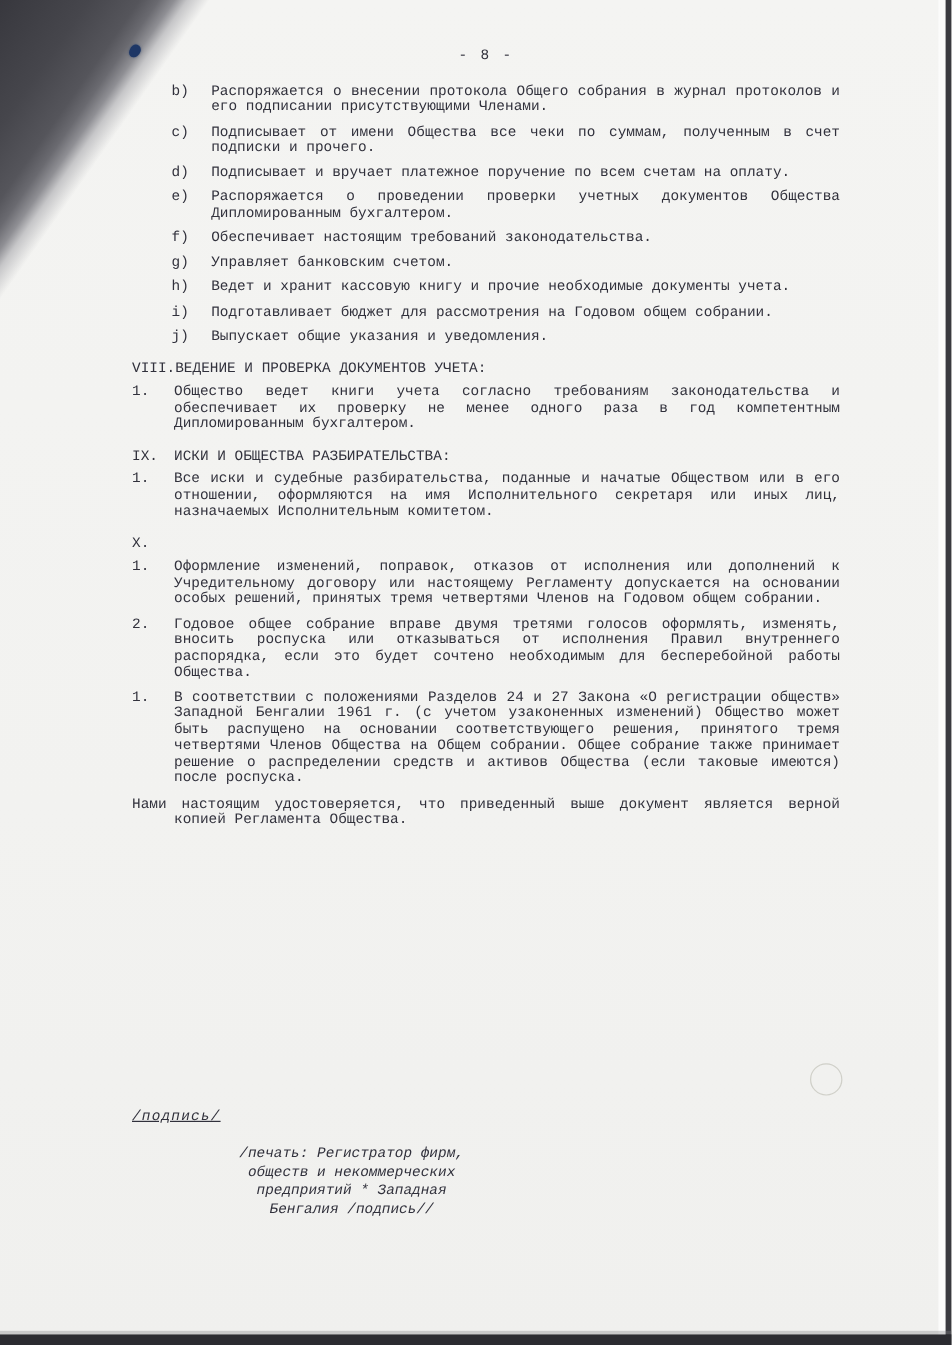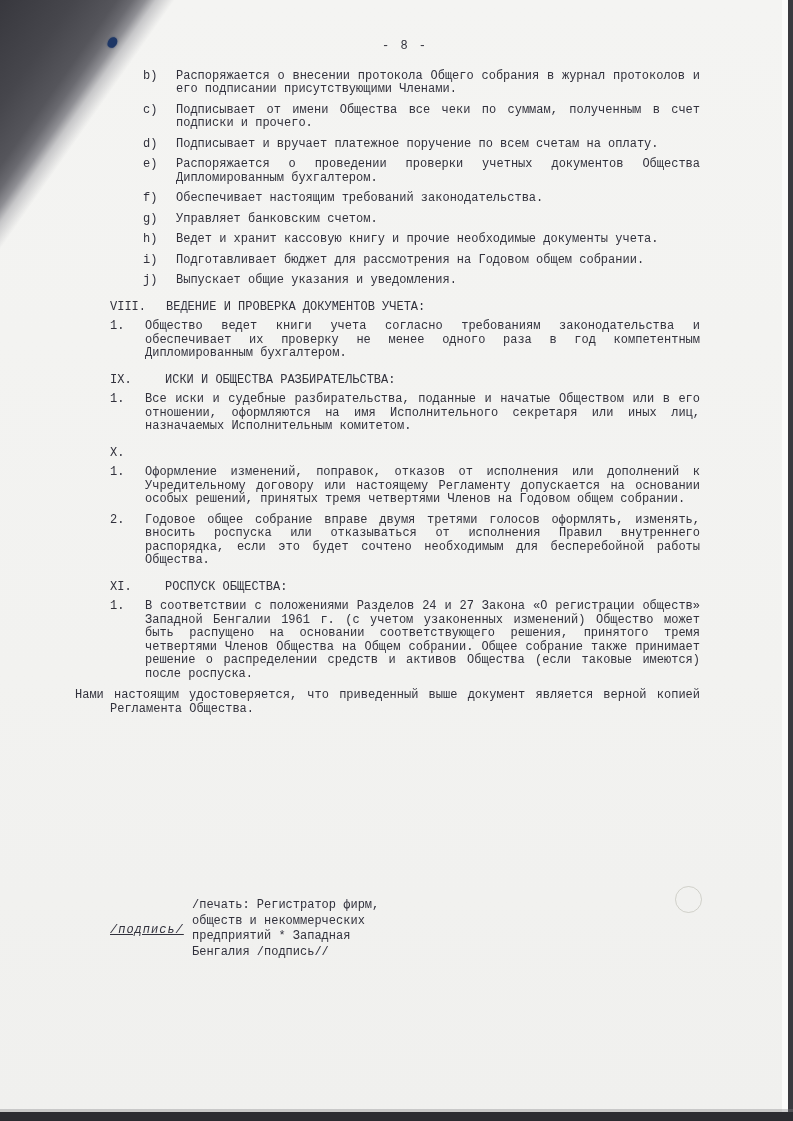--- a/index.html
+++ b/index.html
@@ -37,31 +37,31 @@
     border:1px solid rgba(175,175,163,.5);border-radius:50%;
   }
   
   .content{position:absolute;top:0;left:0;width:100%;}
   .page-num{margin-top:40px;margin-left:110px;width:590px;text-align:center;letter-spacing:2px;}
   .letter-list{margin:16px 93px 0 143px;padding:0;list-style:none;}
   .letter-list .item{display:flex;margin-bottom:7px;}
   .letter-list .lbl{flex:0 0 33px;}
   .txt{flex:1;text-align:justify;}
   .sections{margin:0 93px 0 110px;}
-  .sec-head{display:flex;margin-top:13px;margin-bottom:6px;gap:20px;}
+  .sec-head{display:flex;margin-top:13px;margin-bottom:6px;}
   .sec-head .lbl{flex:0 0 35px;white-space:nowrap;}
   .para{display:flex;margin-bottom:7px;}
   .para .lbl{flex:0 0 35px;}
   .closing{
-    margin:8px 93px 0 75px;padding-left:35px;text-indent:-35px;
+    margin:8px 93px 0 110px;padding-left:35px;text-indent:-35px;
     text-align:justify;
   }
   
   .signature{position:absolute;left:110px;top:924px;font-style:italic;letter-spacing:1px;text-decoration:underline;}
-  .seal-left{position:absolute;left:192px;top:898px;width:202px;line-height:15.5px;}
+  .seal-left{position:absolute;left:192px;top:954px;width:202px;text-align:center;line-height:15.5px;font-style:italic;}
   .seal-right{position:absolute;left:484px;top:960px;width:210px;text-align:center;line-height:15.5px;}
 </style>
 </head>
 <body>
 
 <div class="page">
 
   <div class="corner-fold"></div>
   <div class="pen-mark"></div>
   <div class="edge-right-light"></div>
@@ -144,24 +144,20 @@
           <span class="lbl">1.</span>
           <span class="txt">Оформление изменений, поправок, отказов от исполнения или дополнений к Учредительному договору или настоящему Регламенту допускается на основании особых решений, принятых тремя четвертями Членов на Годовом общем собрании.</span>
         </div>
         <div class="para">
           <span class="lbl">2.</span>
           <span class="txt">Годовое общее собрание вправе двумя третями голосов оформлять, изменять, вносить роспуска или отказываться от исполнения Правил внутреннего распорядка, если это будет сочтено необходимым для бесперебойной работы Общества.</span>
         </div>
       </div>
 
       <div class="section">
-        <div class="sec-head">
-          <span class="lbl">XI.</span>
-          <span class="sec-title">РОСПУСК ОБЩЕСТВА:</span>
-        </div>
         <div class="para">
           <span class="lbl">1.</span>
           <span class="txt">В соответствии с положениями Разделов 24 и 27 Закона «О регистрации обществ» Западной Бенгалии 1961 г. (с учетом узаконенных изменений) Общество может быть распущено на основании соответствующего решения, принятого тремя четвертями Членов Общества на Общем собрании. Общее собрание также принимает решение о распределении средств и активов Общества (если таковые имеются) после роспуска.</span>
         </div>
       </div>
 
     </div>
 
     <div class="closing">Нами настоящим удостоверяется, что приведенный выше документ является верной копией Регламента Общества.</div>
   </div>

